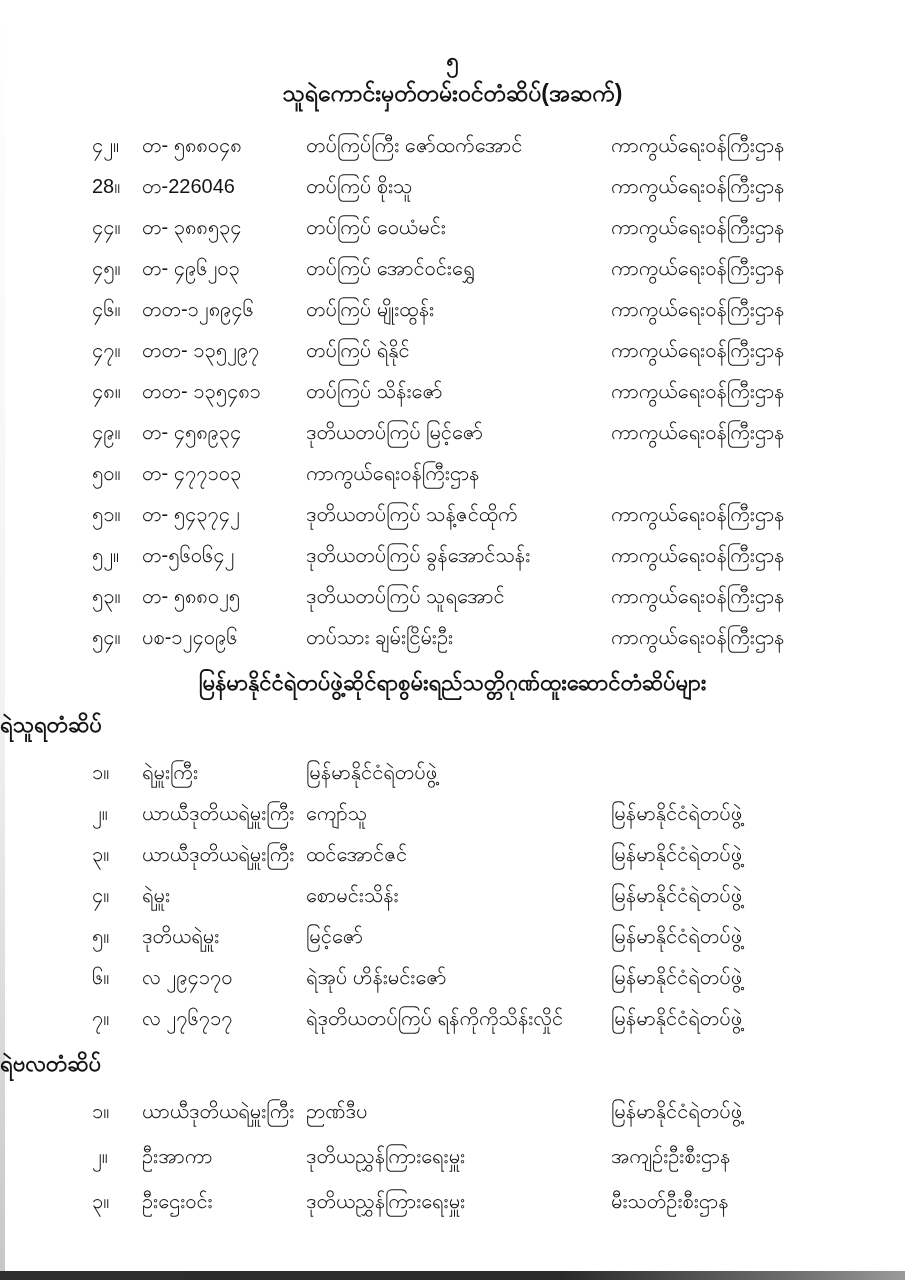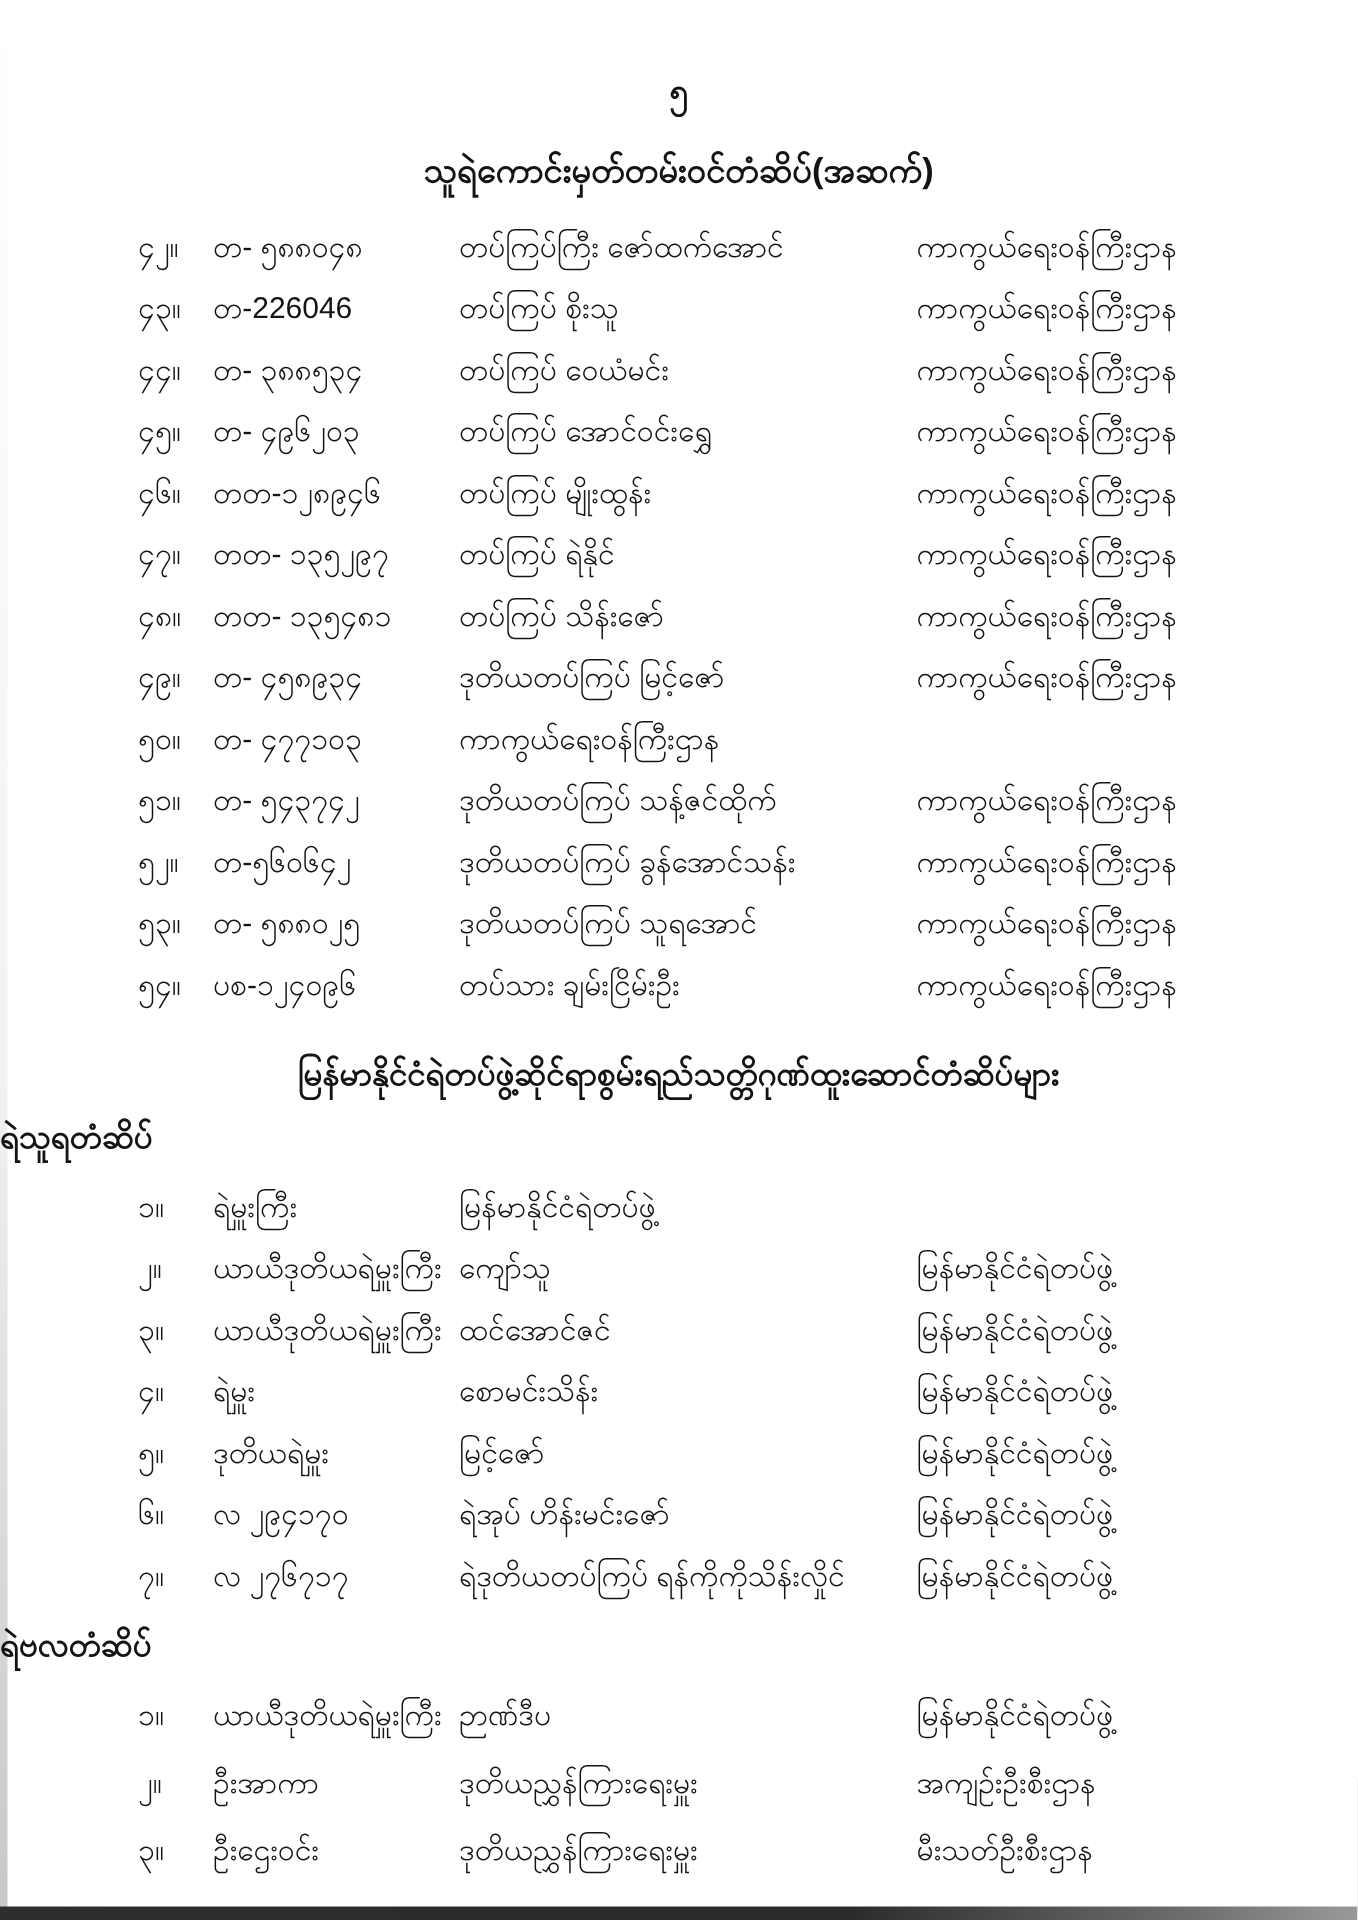--- a/index.html
+++ b/index.html
@@ -23,21 +23,21 @@
     text-align: center;
     font-size: 22px;
     font-weight: bold;
     line-height: 30px;
   }
   .doc-title {
     text-align: center;
     font-size: 23px;
     font-weight: bold;
     line-height: 34px;
-    margin-top: 20px;
+    margin-top: 0;
   }
   .rows {
     margin-top: 14px;
   }
   .row {
     display: grid;
     grid-template-columns: 50px 164px 305px auto;
     margin-left: 92px;
     margin-right: 30px;
     height: 41px;
@@ -47,21 +47,21 @@
     font-size: 20px;
     line-height: 28px;
     white-space: nowrap;
     overflow: visible;
   }
   .section-heading {
     text-align: center;
     font-size: 22px;
     font-weight: bold;
     line-height: 32px;
-    margin-top: 23px;
+    margin-top: 10px;
   }
   .section-subheading {
     font-size: 22px;
     font-weight: bold;
     line-height: 32px;
     margin-top: 10px;
   }
   #section2-rows { margin-top: 10px; }
   #section3-rows { margin-top: 8px; }
   #section3-rows .row { height: 45px; }
@@ -92,21 +92,21 @@
   <div class="doc-title">သူရဲကောင်းမှတ်တမ်းဝင်တံဆိပ်(အဆက်)</div>
 
   <div class="rows" id="section1-rows">
       <div class="row">
     <span class="cell c-no">၄၂။</span>
     <span class="cell c-id">တ- ၅၈၈၀၄၈</span>
     <span class="cell c-name">တပ်ကြပ်ကြီး ဇော်ထက်အောင်</span>
     <span class="cell c-dept">ကာကွယ်ရေးဝန်ကြီးဌာန</span>
   </div>
       <div class="row">
-    <span class="cell c-no">၄၃။</span>
+    <span class="cell c-no">28။</span>
     <span class="cell c-id">တ-226046</span>
     <span class="cell c-name">တပ်ကြပ် စိုးသူ</span>
     <span class="cell c-dept">ကာကွယ်ရေးဝန်ကြီးဌာန</span>
   </div>
       <div class="row">
     <span class="cell c-no">၄၄။</span>
     <span class="cell c-id">တ- ၃၈၈၅၃၄</span>
     <span class="cell c-name">တပ်ကြပ် ဝေယံမင်း</span>
     <span class="cell c-dept">ကာကွယ်ရေးဝန်ကြီးဌာန</span>
   </div>

